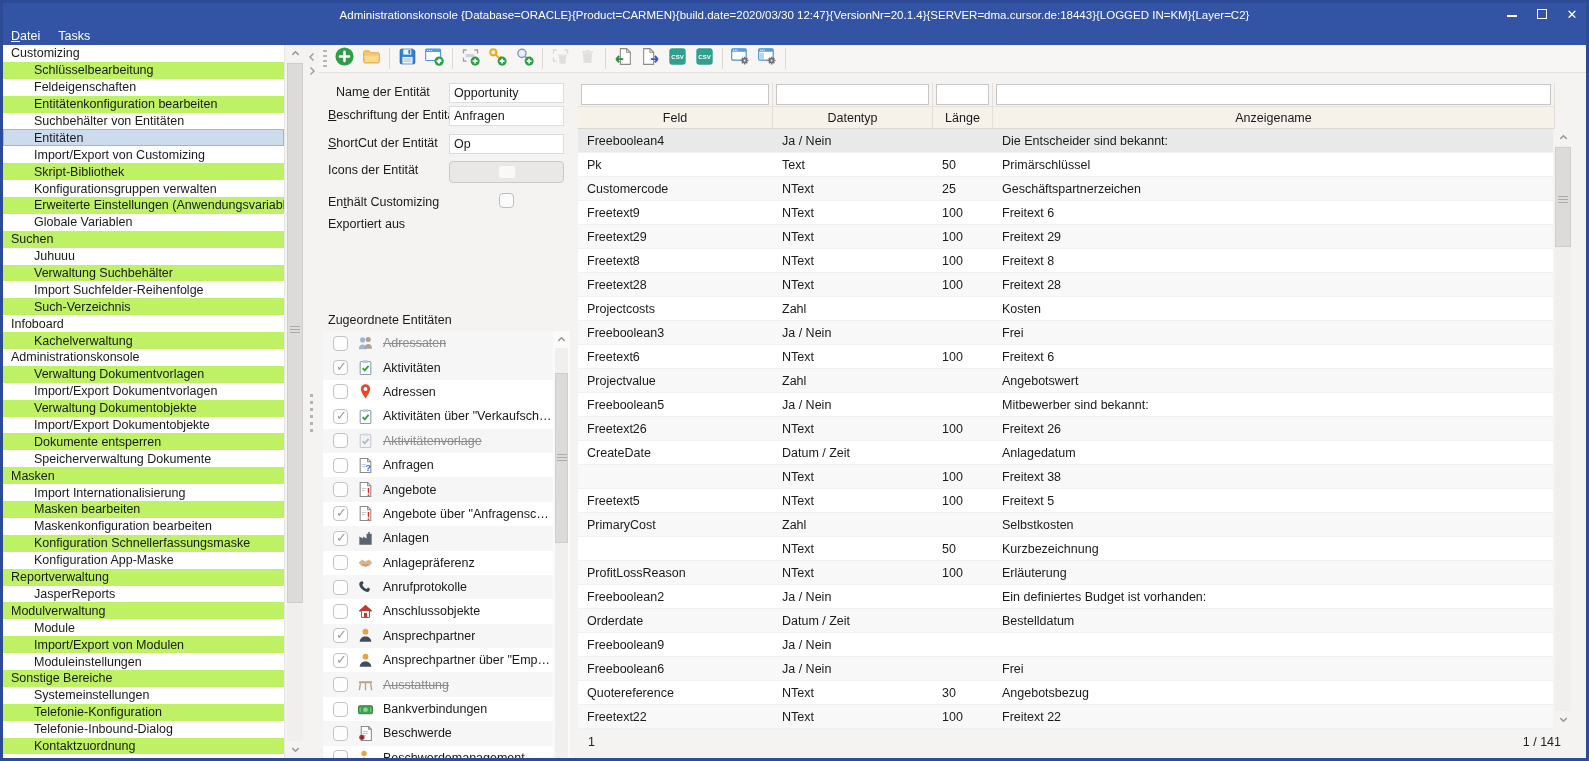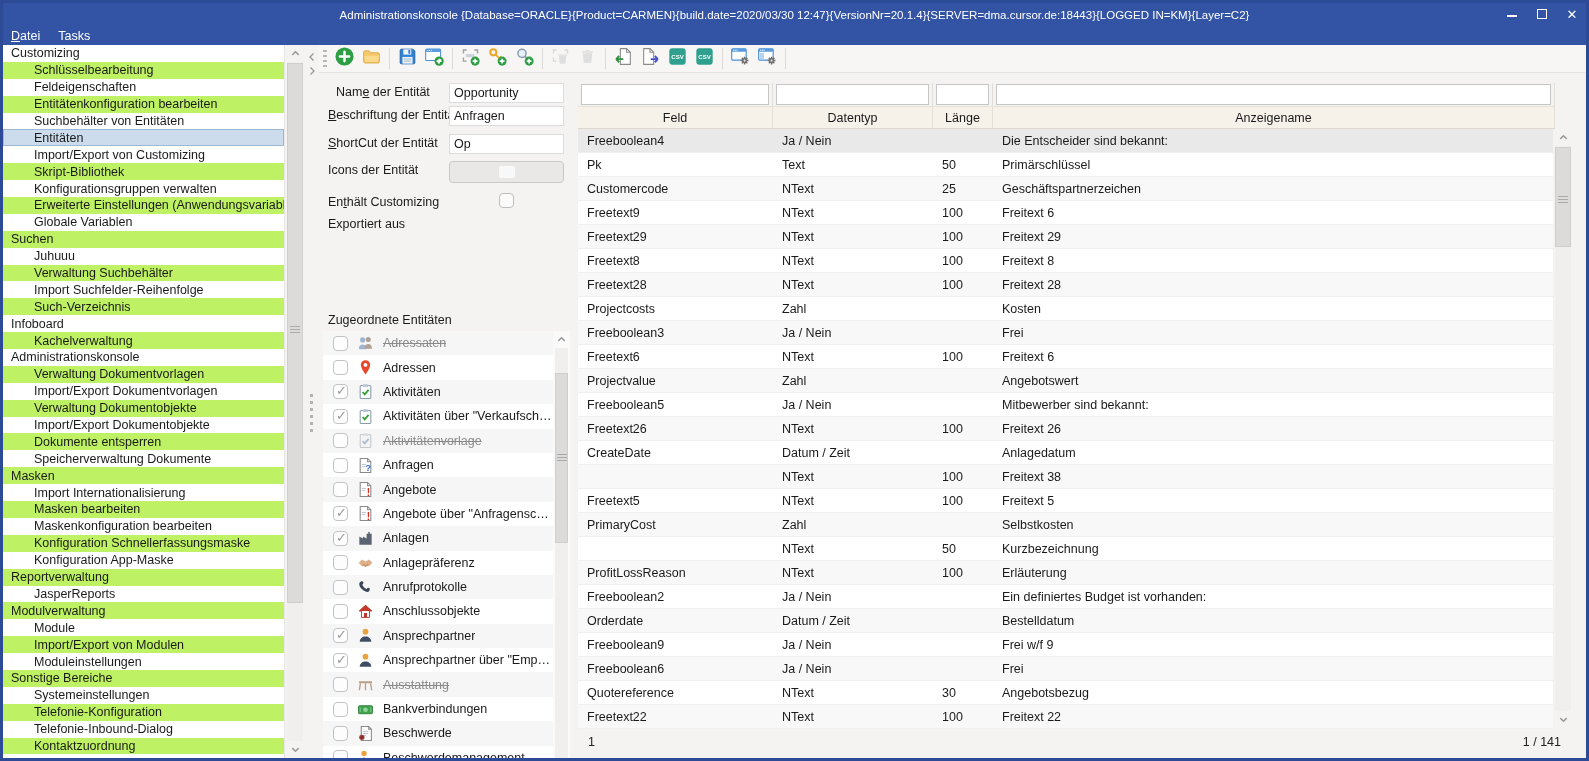--- a/index.html
+++ b/index.html
@@ -414,40 +414,40 @@
                 <span class="ent-ic">
                   <svg viewBox="0 0 16 16">
                     <circle cx="5.3" cy="4.6" r="2.4" fill="#5b7fb4"></circle>
                     <path d="M1.8 12.6c0-2.1 1.6-3.6 3.5-3.6s3.5 1.5 3.5 3.6v.8H1.8z" fill="#5b7fb4"></path>
                     <circle cx="10.6" cy="4.2" r="2.4" fill="#7a5c42"></circle>
                     <path d="M7.2 12c0-2.1 1.5-3.6 3.4-3.6S14 9.9 14 12v1H7.2z" fill="#7a5c42"></path>
                   </svg>
                 </span>
                 <span class="ent-label">Adressaten</span>
               </div>
-              <div class="ent-row">
-                <div class="ent-cb"></div>
-                <span class="ent-ic">
-                  <svg viewBox="0 0 16 16">
-                    <path d="M8 1.2C5.5 1.2 3.6 3.1 3.6 5.5 3.6 9 8 14.6 8 14.6s4.4-5.6 4.4-9.1C12.4 3.1 10.5 1.2 8 1.2z" fill="#e8472b"></path>
-                    <circle cx="8" cy="5.6" r="1.8" fill="#fff"></circle>
-                  </svg>
-                </span>
-                <span class="ent-label">Adressen</span>
-              </div>
               <div class="ent-row alt">
                 <div class="ent-cb checked"></div>
                 <span class="ent-ic">
                   <svg viewBox="0 0 16 16">
                     <rect x="3" y="2.4" width="10" height="12.2" rx="1" fill="#fff" stroke="#8a9bb0"></rect>
                     <rect x="5.4" y="1.2" width="5.2" height="2.6" rx="0.8" fill="#b9c6d6"></rect>
                     <path d="M5.3 8.6l2 2.1 3.6-4.3" stroke="#33a333" stroke-width="1.7" fill="none"></path>
                   </svg>
                 </span>
                 <span class="ent-label">Aktivitäten</span>
+              </div>
+              <div class="ent-row">
+                <div class="ent-cb"></div>
+                <span class="ent-ic">
+                  <svg viewBox="0 0 16 16">
+                    <path d="M8 1.2C5.5 1.2 3.6 3.1 3.6 5.5 3.6 9 8 14.6 8 14.6s4.4-5.6 4.4-9.1C12.4 3.1 10.5 1.2 8 1.2z" fill="#e8472b"></path>
+                    <circle cx="8" cy="5.6" r="1.8" fill="#fff"></circle>
+                  </svg>
+                </span>
+                <span class="ent-label">Adressen</span>
               </div>
               <div class="ent-row">
                 <div class="ent-cb checked"></div>
                 <span class="ent-ic">
                   <svg viewBox="0 0 16 16">
                     <rect x="3" y="2.4" width="10" height="12.2" rx="1" fill="#fff" stroke="#8a9bb0"></rect>
                     <rect x="5.4" y="1.2" width="5.2" height="2.6" rx="0.8" fill="#b9c6d6"></rect>
                     <path d="M5.3 8.6l2 2.1 3.6-4.3" stroke="#33a333" stroke-width="1.7" fill="none"></path>
                   </svg>
                 </span>
@@ -784,21 +784,20 @@
             <div class="t-row alt">
               <div class="t-cell" style="width: 195px;">Orderdate</div>
               <div class="t-cell" style="width: 160px;">Datum / Zeit</div>
               <div class="t-cell" style="width: 60px;"></div>
               <div class="t-cell" style="width: 562px;">Bestelldatum</div>
             </div>
             <div class="t-row">
               <div class="t-cell" style="width: 195px;">Freeboolean9</div>
               <div class="t-cell" style="width: 160px;">Ja / Nein</div>
               <div class="t-cell" style="width: 60px;"></div>
-              <div class="t-cell" style="width: 562px;">Frei w/f 9</div>
             </div>
             <div class="t-row alt">
               <div class="t-cell" style="width: 195px;">Freeboolean6</div>
               <div class="t-cell" style="width: 160px;">Ja / Nein</div>
               <div class="t-cell" style="width: 60px;"></div>
               <div class="t-cell" style="width: 562px;">Frei</div>
             </div>
             <div class="t-row">
               <div class="t-cell" style="width: 195px;">Quotereference</div>
               <div class="t-cell" style="width: 160px;">NText</div>

